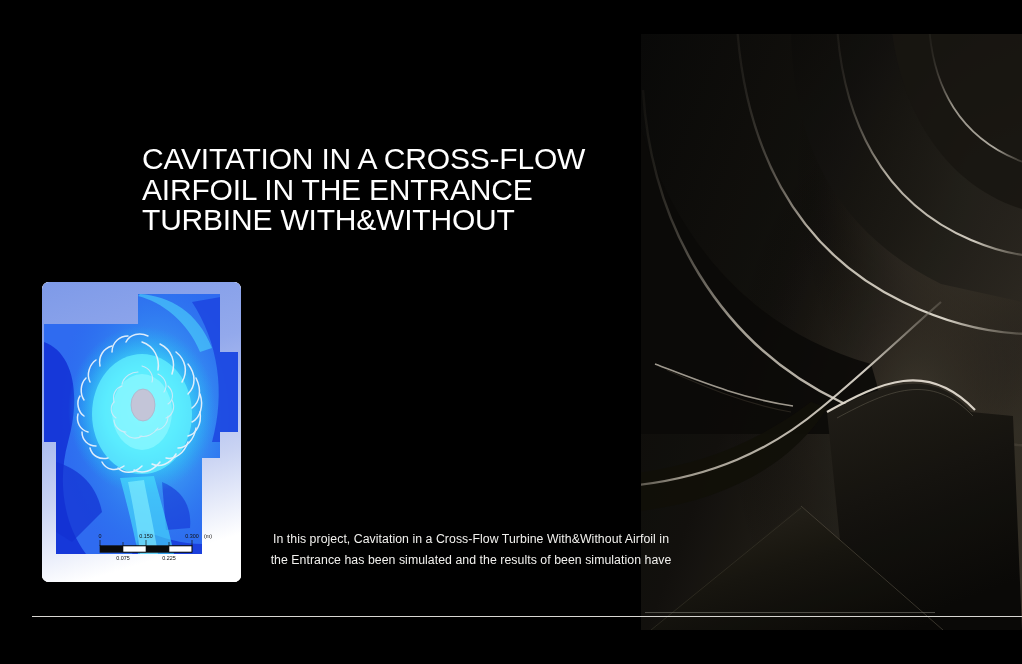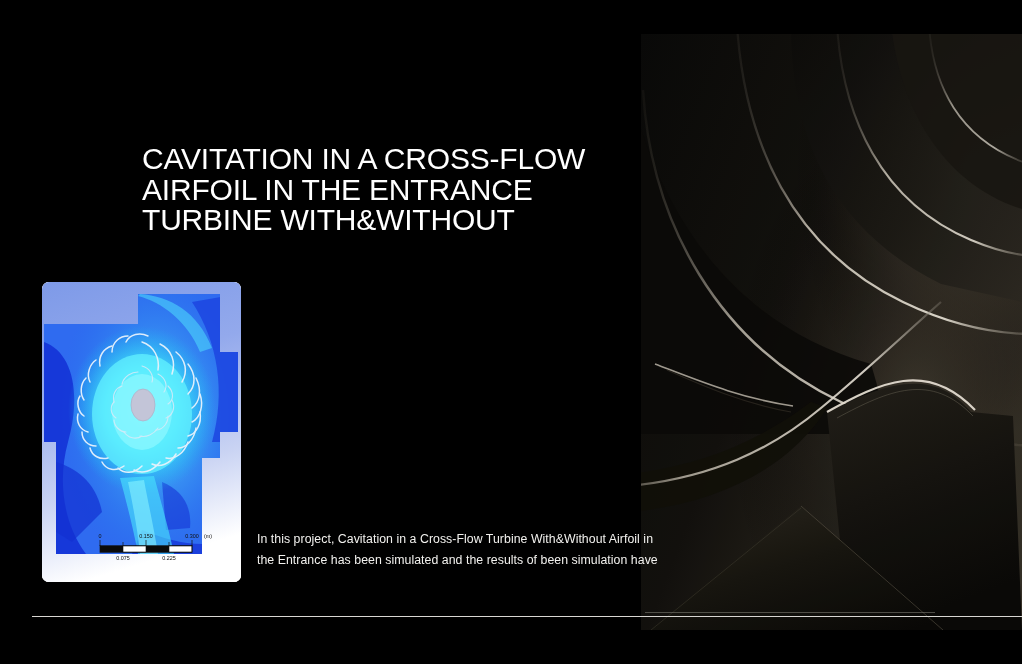--- a/index.html
+++ b/index.html
@@ -77,20 +77,21 @@
     top: 529px;
     width: 428px;
     color: #f2f1ee;
     font-size: 12.3px;
     line-height: 21px;
     letter-spacing: 0.05px;
   }
   .body-copy .pline {
     display: block;
     white-space: nowrap;
+    text-align: center;
   }
 
   
   .bottom-rule {
     position: absolute;
     left: 32px;
     top: 616px;
     width: 990px;
     height: 1.4px;
     background: #d8d6d2;

